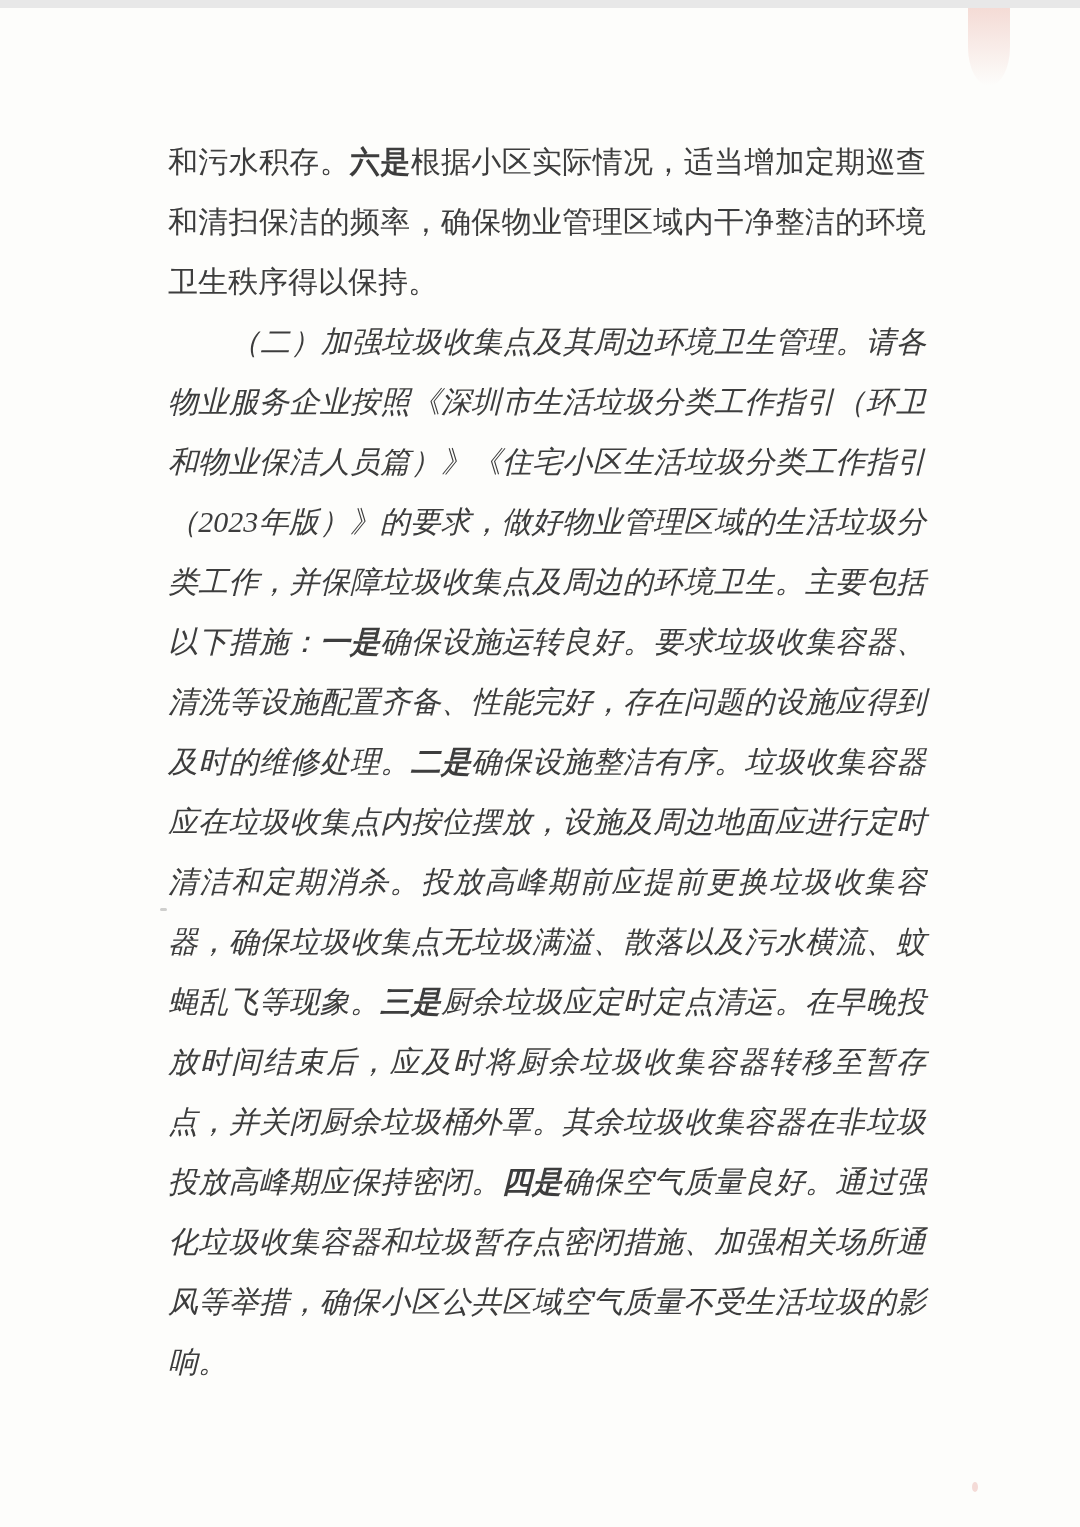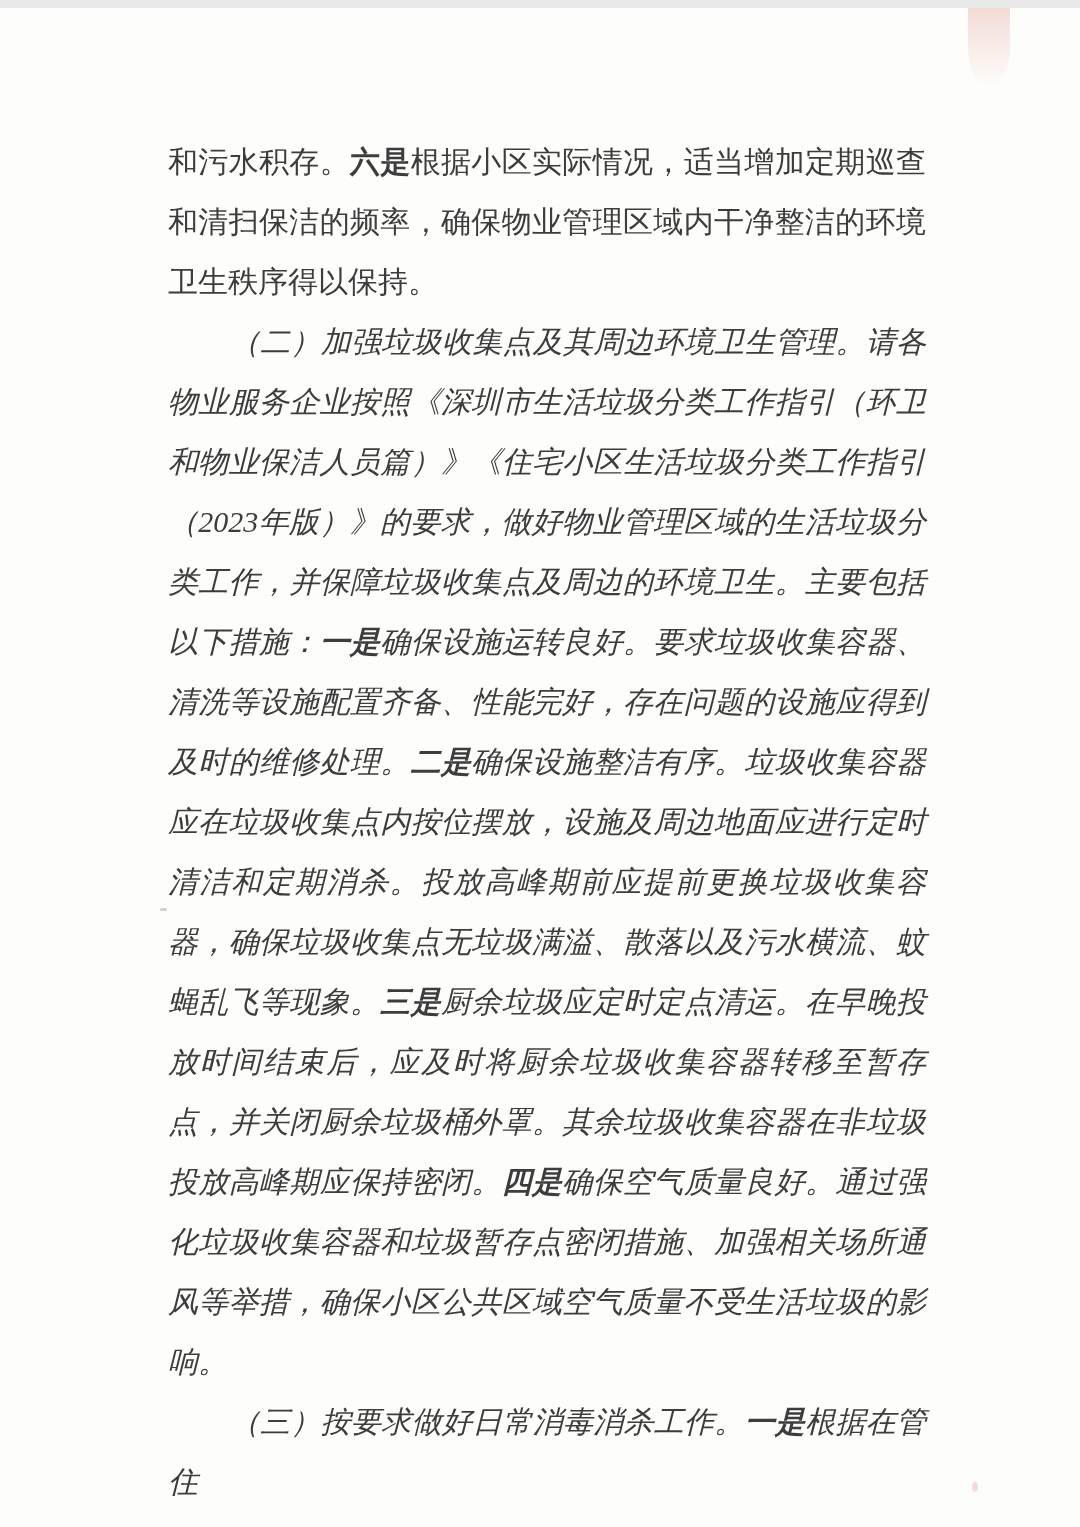--- a/index.html
+++ b/index.html
@@ -69,18 +69,17 @@
     pointer-events: none;
   }
 </style>
 </head>
 <body>
 
 <div class="page" style="background: rgb(253, 253, 251);">
   <div class="doc-body" id="doc-body" style="color: rgb(61, 61, 61);">
       <p class="para"><span>和污水积存。</span><b>六是</b><span>根据小区实际情况，适当增加定期巡查和清扫保洁的频率，确保物业管理区域内干净整洁的环境卫生秩序得以保持。</span></p>
       <p class="para indent"><span>（二）加强垃圾收集点及其周边环境卫生管理。请各物业服务企业按照《深圳市生活垃圾分类工作指引（环卫和物业保洁人员篇）》《住宅小区生活垃圾分类工作指引（2023年版）》的要求，做好物业管理区域的生活垃圾分类工作，并保障垃圾收集点及周边的环境卫生。主要包括以下措施：</span><b>一是</b><span>确保设施运转良好。要求垃圾收集容器、清洗等设施配置齐备、性能完好，存在问题的设施应得到及时的维修处理。</span><b>二是</b><span>确保设施整洁有序。垃圾收集容器应在垃圾收集点内按位摆放，设施及周边地面应进行定时清洁和定期消杀。投放高峰期前应提前更换垃圾收集容器，确保垃圾收集点无垃圾满溢、散落以及污水横流、蚊蝇乱飞等现象。</span><b>三是</b><span>厨余垃圾应定时定点清运。在早晚投放时间结束后，应及时将厨余垃圾收集容器转移至暂存点，并关闭厨余垃圾桶外罩。其余垃圾收集容器在非垃圾投放高峰期应保持密闭。</span><b>四是</b><span>确保空气质量良好。通过强化垃圾收集容器和垃圾暂存点密闭措施、加强相关场所通风等举措，确保小区公共区域空气质量不受生活垃圾的影响。</span></p>
-      <p class="para indent"><span>（三）按要求做好日常消毒消杀工作。</span><b>一是</b><span>根据在管住</span></p>
     </div>
   <div class="artifact-topright"></div>
   <div class="artifact-leftdash"></div>
   <div class="artifact-bottomright"></div>
 </div>
 
 </body></html>

